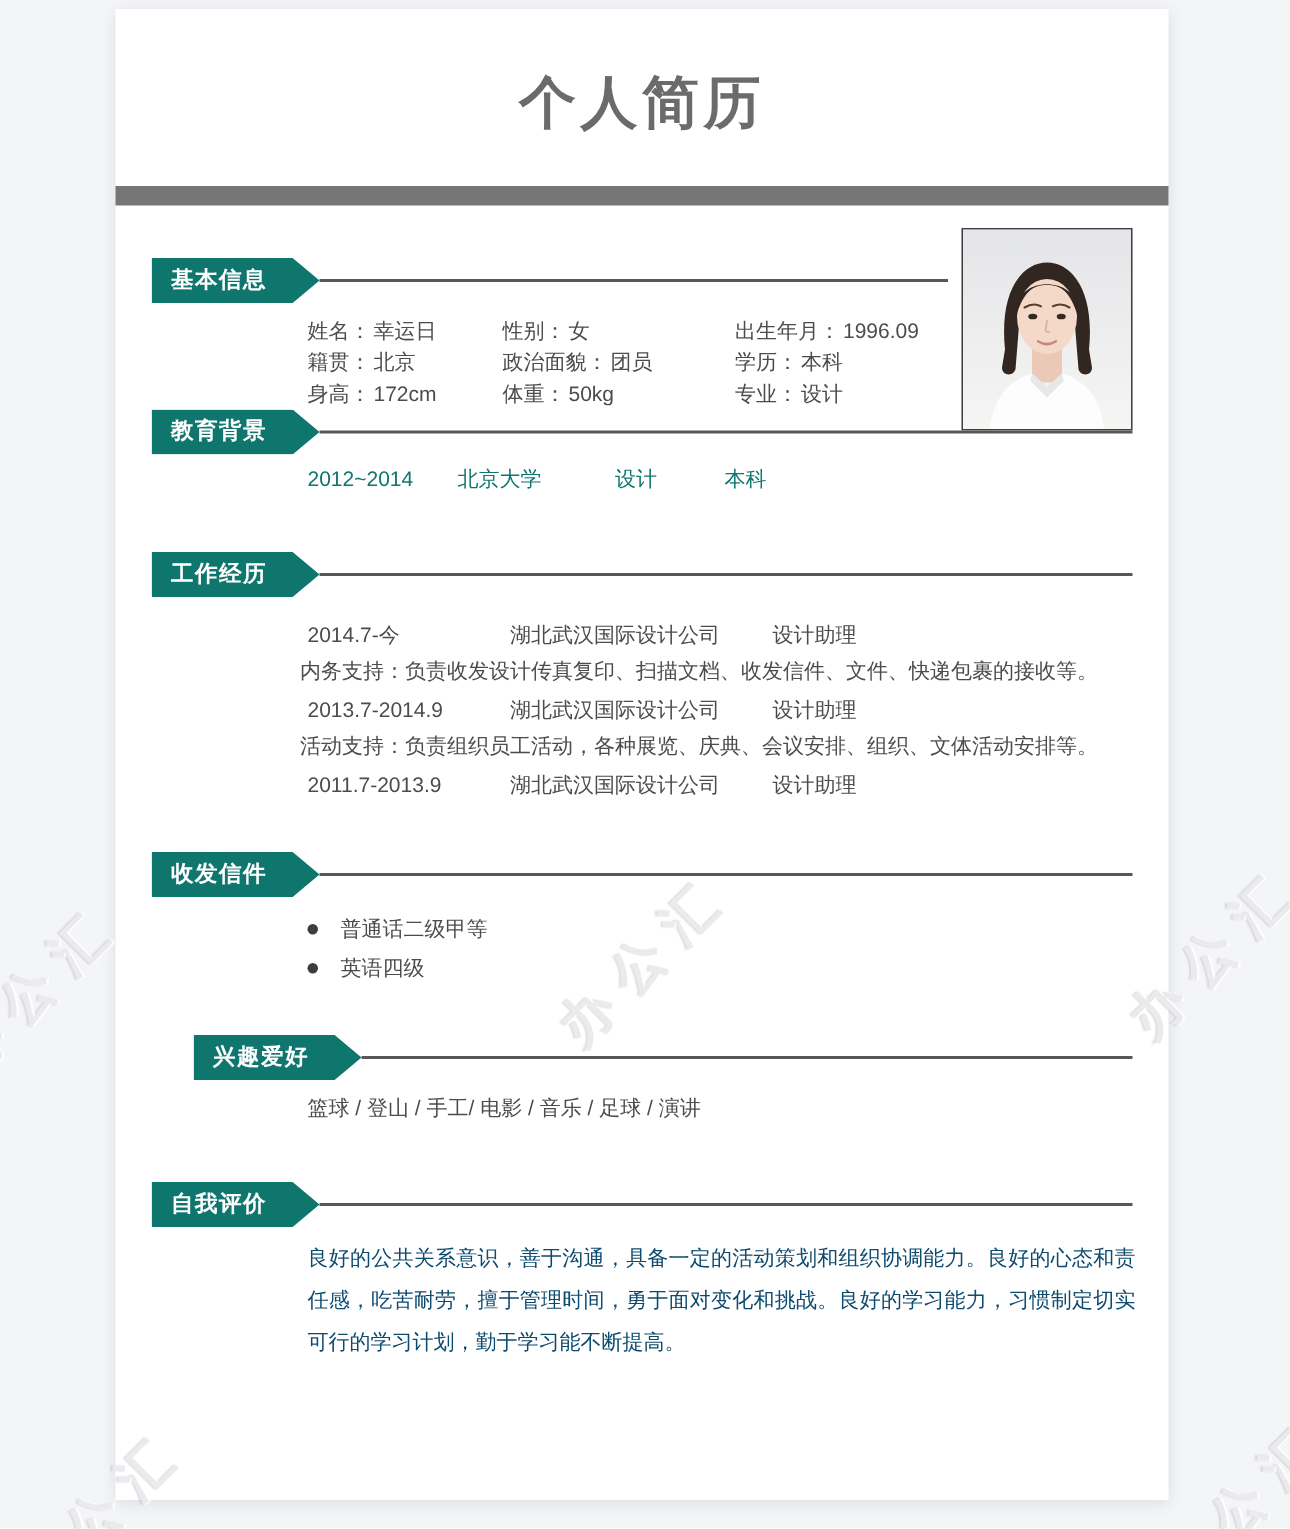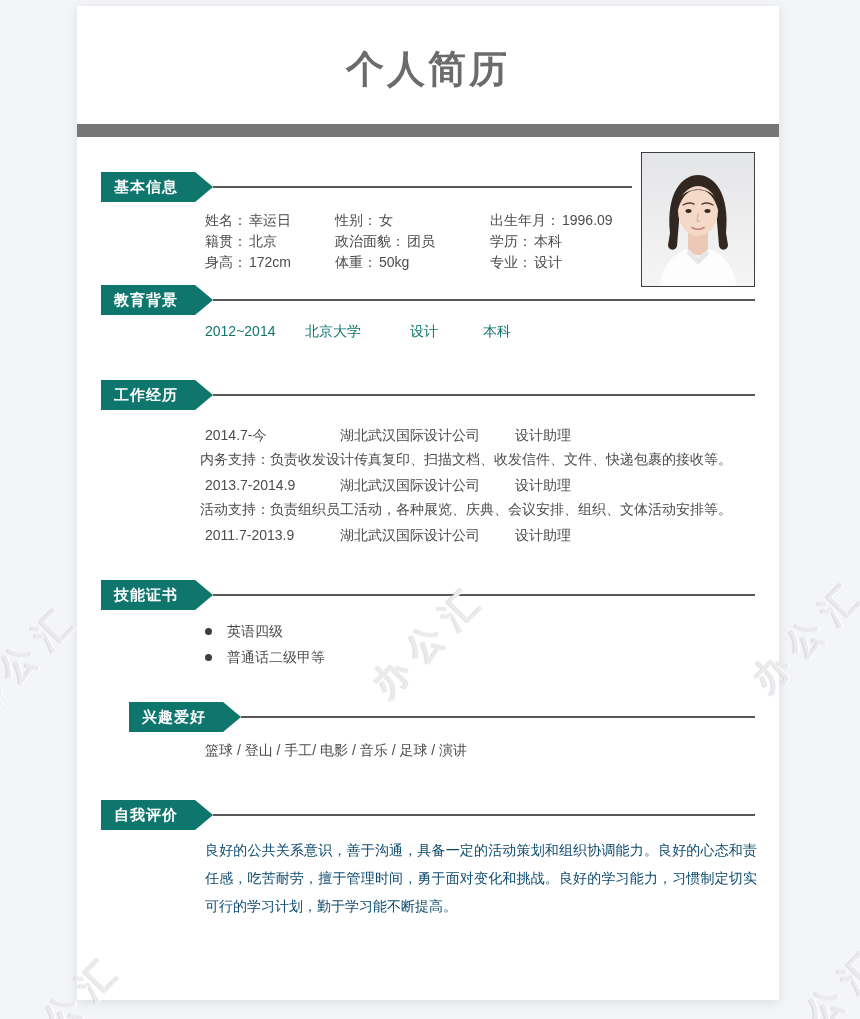--- a/index.html
+++ b/index.html
@@ -65,21 +65,21 @@
     font-size: 15px; font-weight: bold; letter-spacing: 1px;
     line-height: 30px;
     padding-left: 13px;
     clip-path: polygon(0 0, 84% 0, 100% 50%, 84% 100%, 0 100%);
     flex-shrink: 0;
   }
   .head-line { flex: 1; height: 1.5px; background: #575757; }
 
   .sec-head.basic { width: 531px; }           
   .mt-basic   { margin-top: 35px; }
-  .mt-edu     { margin-top: 12px;  }
+  .mt-edu     { margin-top: 0;  }
   .mt-work    { margin-top: 39px; }
   .mt-skill   { margin-top: 33px; }
   .mt-hobby   { margin-top: 32px; padding-left: 28px; }
   .mt-eval    { margin-top: 40px; }
 
   
   .info-grid {
     margin: 8px 0 0 104px;
     width: 427px;
     display: grid;
@@ -241,26 +241,26 @@
       <div class="work-entry">
         <div class="work-title">
           <span>2011.7-2013.9</span>
           <span>湖北武汉国际设计公司</span>
           <span>设计助理</span>
         </div>
       </div>
     </div>
 
     <div class="sec-head mt-skill">
-      <div class="badge">技能证书</div>
+      <div class="badge">收发信件</div>
       <div class="head-line"></div>
     </div>
     <ul class="skill-list">
+      <li>普通话二级甲等</li>
       <li>英语四级</li>
-      <li>普通话二级甲等</li>
     </ul>
 
     <div class="sec-head mt-hobby">
       <div class="badge">兴趣爱好</div>
       <div class="head-line"></div>
     </div>
     <p class="hobby-line">篮球 / 登山 / 手工/ 电影 / 音乐 / 足球 / 演讲</p>
 
     <div class="sec-head mt-eval">
       <div class="badge">自我评价</div>

